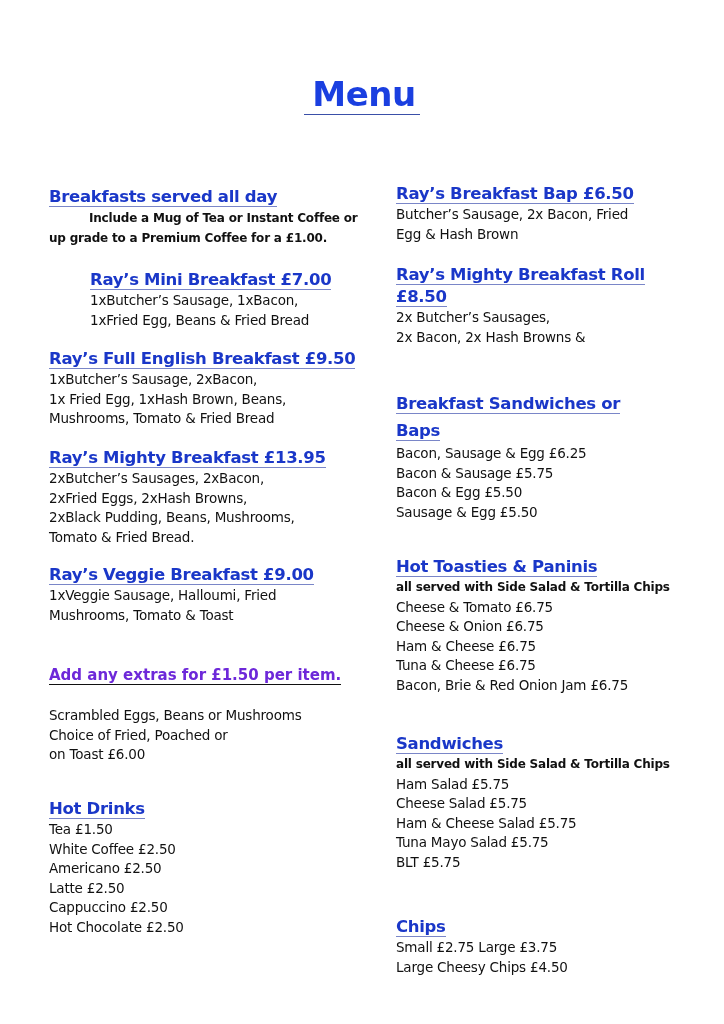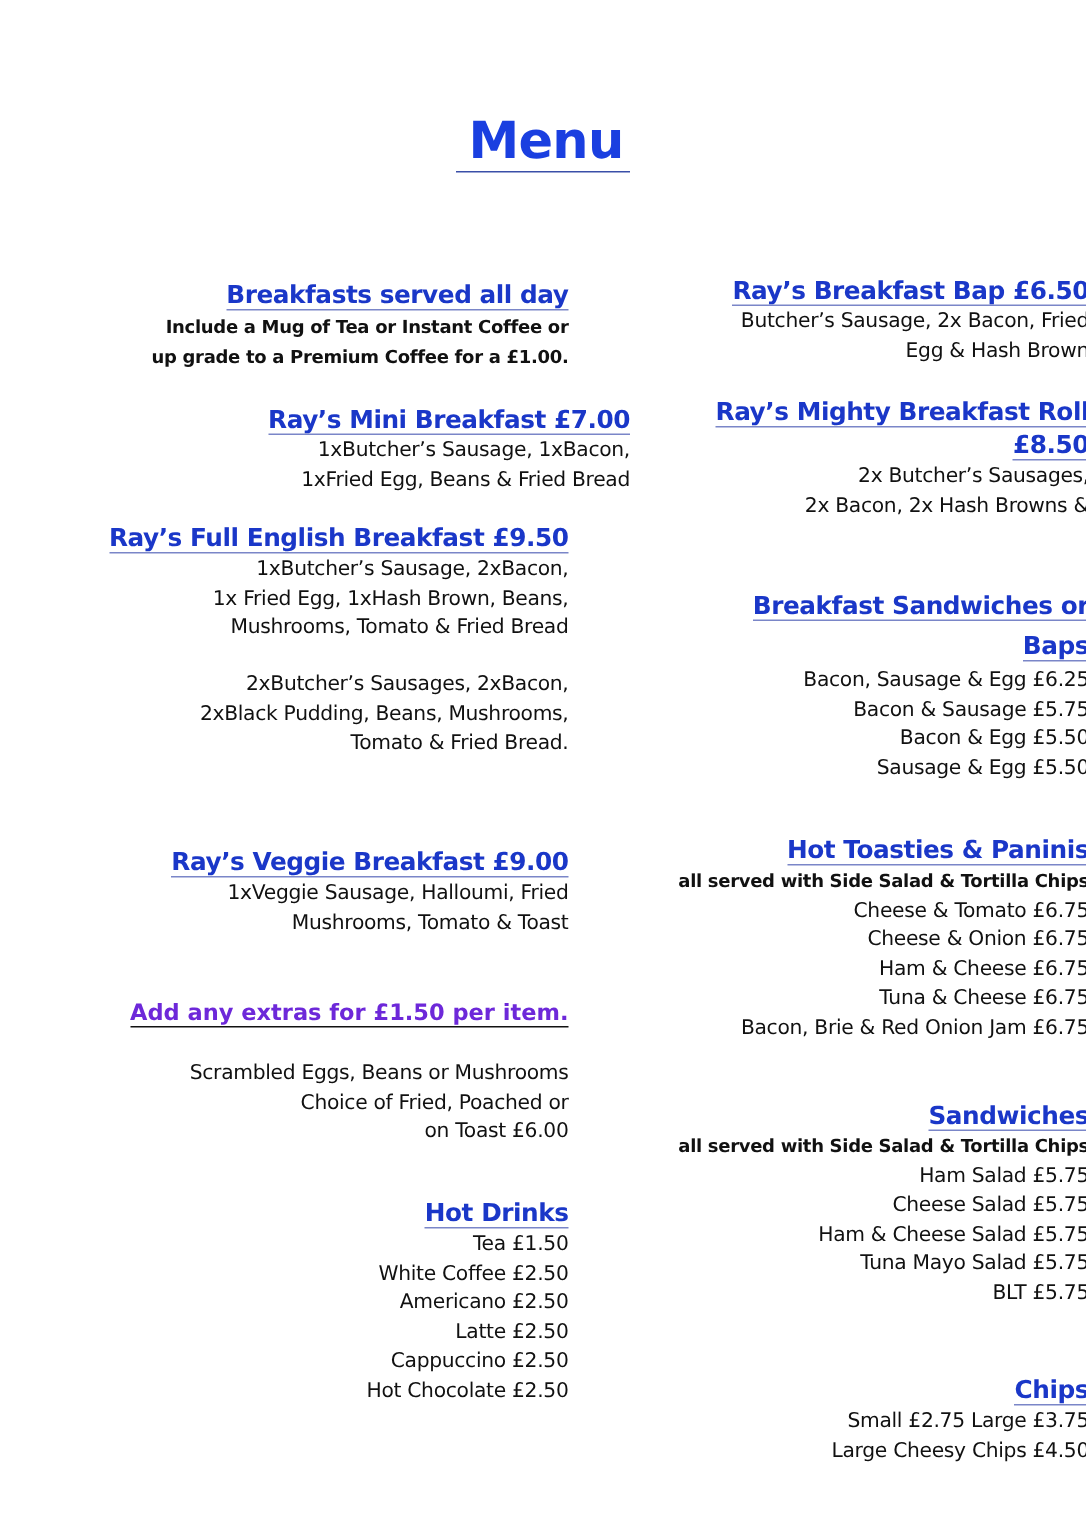--- a/index.html
+++ b/index.html
@@ -3,57 +3,59 @@
 <meta charset="utf-8">
 <style>
   html, body { margin: 0; padding: 0; background: #ffffff; }
   body { width: 724px; height: 1024px; position: relative; overflow: hidden;
          font-family: "DejaVu Sans", sans-serif; color: #111; }
   .title { position: absolute; left: 0; width: 724px; top: 74px; text-align: center; }
   .title span { font-family: "DejaVu Sans", sans-serif; font-weight: bold; font-size: 34px;
                 color: #1a3fe0; border-bottom: 1.5px solid #3a4fa8; padding: 0 4px 0 8px;
                 letter-spacing: -0.5px; }
   .col { position: absolute; }
-  .blk { position: absolute; left: 0; width: 330px; text-align: right; }
+  .blk { position: absolute; left: 0; width: 330px; }
   .h { font-family: "DejaVu Sans", sans-serif; font-weight: bold; color: #1a37c8;
        font-size: 16.5px; line-height: 22px; letter-spacing: -0.3px; }
   .h span { border-bottom: 1px solid #7a86c8; }
   .sub { font-weight: bold; font-size: 12px; line-height: 19.5px; color: #111; letter-spacing: -0.2px; }
   .ln { font-size: 13.5px; line-height: 19.5px; color: #111; letter-spacing: -0.2px; white-space: nowrap; }
   .extras { font-weight: bold; font-size: 15px; line-height: 20px; color: #6d28d9; }
   .extras span { border-bottom: 1.5px solid #111; }
 </style>
 </head>
 <body>
 
 <div class="title"><span>Menu</span></div>
 
 <div class="col" style="left:49px; top:0;">
 
   <div class="blk" style="top:186px;">
     <div class="h"><span>Breakfasts served all day</span></div>
-    <div class="sub" style="line-height:20px;">Include a Mug of Tea or Instant Coffee or</div>
+    <div class="sub" style="line-height:20px;margin-left:40px;">Include a Mug of Tea or Instant Coffee or</div>
     <div class="sub" style="line-height:20px;">up grade to a Premium Coffee for a £1.00.</div>
   </div>
 
   <div class="blk" style="top:269px;margin-left:41px;">
     <div class="h"><span>Ray’s Mini Breakfast £7.00</span></div>
     <div class="ln">1xButcher’s Sausage, 1xBacon,</div>
     <div class="ln">1xFried Egg, Beans &amp; Fried Bread</div>
   </div>
 
   <div class="blk" style="top:348px;">
     <div class="h"><span>Ray’s Full English Breakfast £9.50</span></div>
     <div class="ln">1xButcher’s Sausage, 2xBacon,</div>
     <div class="ln">1x Fried Egg, 1xHash Brown, Beans,</div>
     <div class="ln">Mushrooms, Tomato &amp; Fried Bread</div>
   </div>
 
   <div class="blk" style="top:447px;">
+    <div class="h"><span>Ray’s Mighty Breakfast £13.95</span></div>
     <div class="ln">2xButcher’s Sausages, 2xBacon,</div>
+    <div class="ln">2xFried Eggs, 2xHash Browns,</div>
     <div class="ln">2xBlack Pudding, Beans, Mushrooms,</div>
     <div class="ln">Tomato &amp; Fried Bread.</div>
   </div>
 
   <div class="blk" style="top:564px;">
     <div class="h"><span>Ray’s Veggie Breakfast £9.00</span></div>
     <div class="ln">1xVeggie Sausage, Halloumi, Fried</div>
     <div class="ln">Mushrooms, Tomato &amp; Toast</div>
   </div>
 

